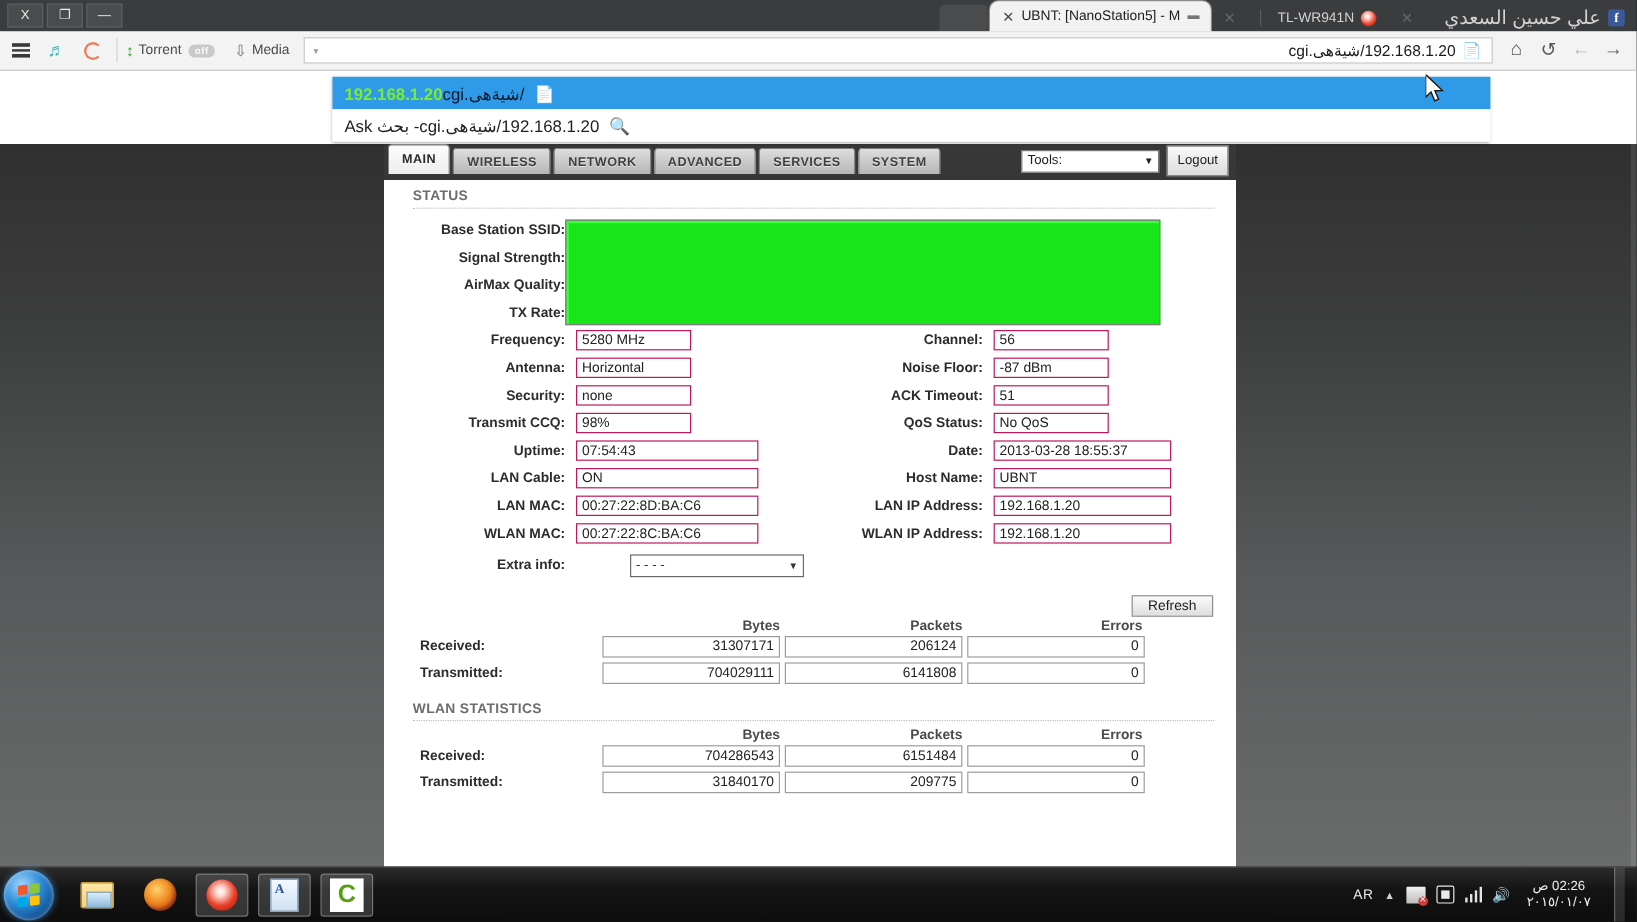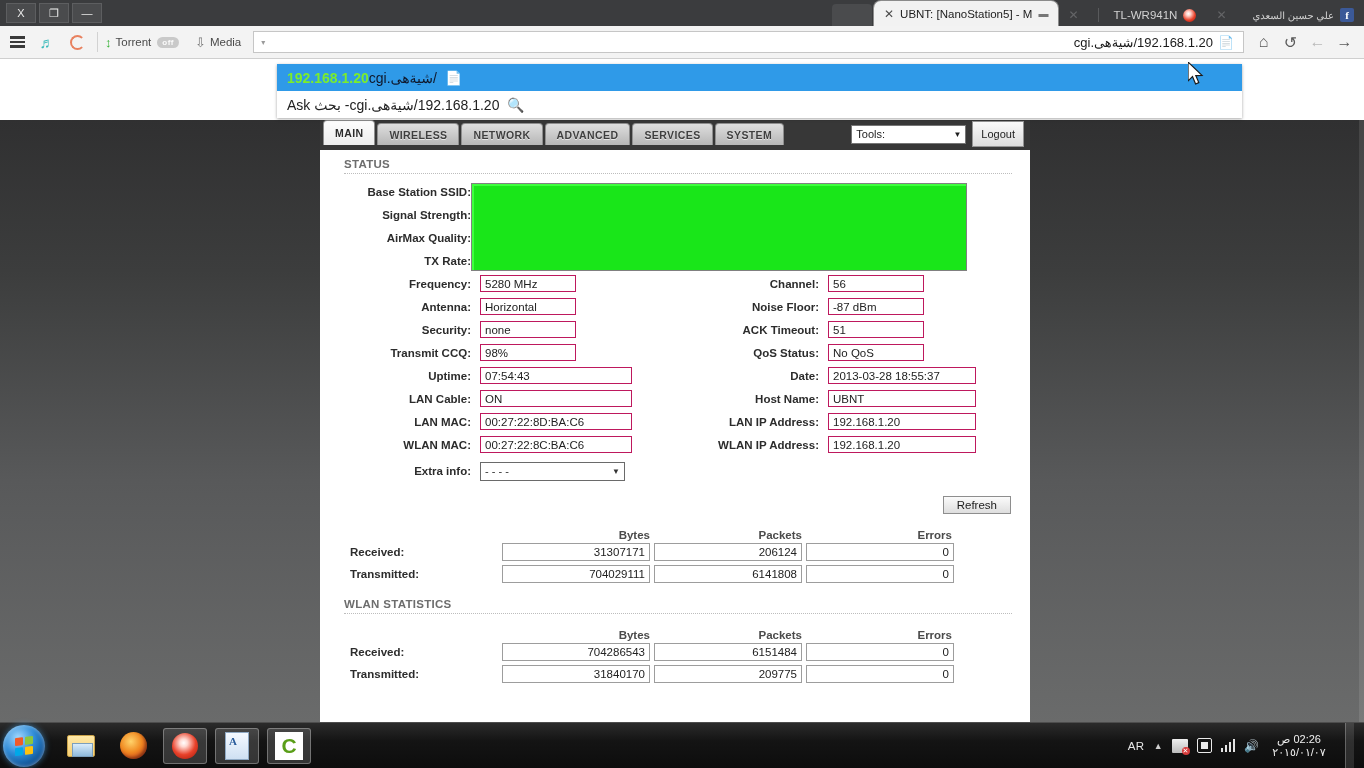--- a/index.html
+++ b/index.html
@@ -79,21 +79,21 @@
   .fb-badge {
     display: inline-block;
     width: 14px; height: 14px;
     background: #3b5998; color: #fff;
     font-size: 11px; font-weight: bold;
     text-align: center; line-height: 14px;
     margin-left: 6px;
     border-radius: 2px;
     font-family: "Liberation Serif", serif;
   }
-  .arabic { direction: rtl; font-size: 10px; }
+  .arabic { direction: rtl; font-size: 16px; }
 
   
   .toolbar {
     position: absolute; left: 0; top: 26px;
     width: 1364px; height: 33px;
     background: #f3f3f3;
     border-bottom: 1px solid #cfcfcf;
     display: flex; align-items: center;
   }
   .tb-icon {
@@ -327,21 +327,21 @@
     font-size: 11.5px;
     background: linear-gradient(to bottom,#fbfbfb,#dedede);
     border: 1px solid #8e8e8e;
     color: #1c1c1c;
   }
 
   .stats-hdr {
     display: flex;
     font-size: 11.5px; font-weight: bold;
     color: #4b4b4b;
-    margin-top: 15px;
+    margin-top: 2px;
   }
   .stats-hdr .sp { width: 158px; }
   .stats-hdr .c {
     width: 152px; text-align: right; padding-right: 4px;
   }
   .stats-hdr .c.err { width: 150px; }
   .srow { display: flex; align-items: center; height: 22px; }
   .srow .slab {
     width: 158px; font-size: 11.5px; font-weight: bold;
     color: #2c2c2c; padding-left: 6px;
@@ -671,21 +671,21 @@
           </div>
           <div class="frow">
             <div class="flabel">LAN MAC:</div>
             <div class="fval w150">00:27:22:8D:BA:C6</div>
           </div>
           <div class="frow">
             <div class="flabel">WLAN MAC:</div>
             <div class="fval w150">00:27:22:8C:BA:C6</div>
           </div>
 
-          <div class="frow" style="height:30px;">
+          <div class="frow" style="height:30px;gap:45px;">
             <div class="flabel">Extra info:</div>
             <div class="sel-extra">
               <span>- - - -</span>
               <span class="caret">▼</span>
             </div>
           </div>
         </div>
 
         <div class="col right" style="padding-top:92px;">
           <div class="frow">

